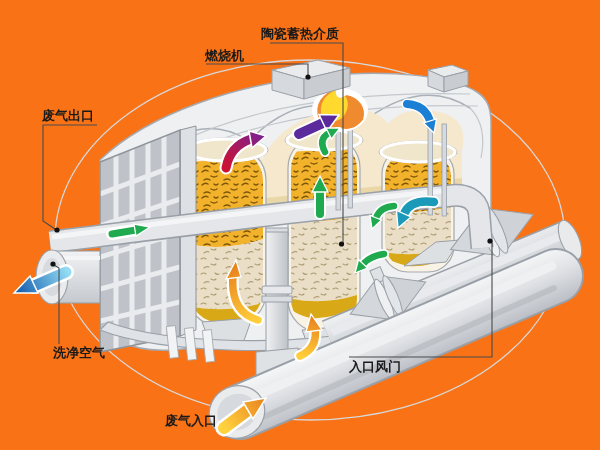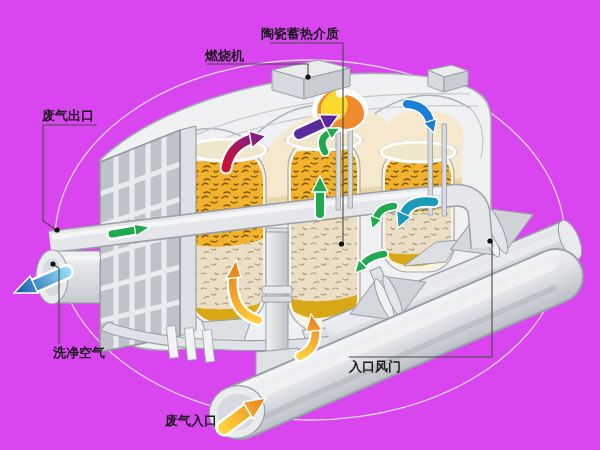--- a/index.html
+++ b/index.html
@@ -1,16 +1,16 @@
 <!DOCTYPE html>
 <html><head>
 <meta charset="utf-8">
 <style>
   html,body{margin:0;padding:0;background:#ffffff;}
-  .stage{position:relative;width:600px;height:450px;background:#d946ef;overflow:hidden;
+  .stage{position:relative;width:600px;height:450px;background:#f97316;overflow:hidden;
          font-family:"DejaVu Sans","Liberation Sans",sans-serif;}
   svg{display:block;}
   text.lbl{font-family:"DejaVu Sans","Liberation Sans",sans-serif;
            font-size:13px;font-weight:bold;fill:#1a1a1a;}
 </style>
 </head>
 <body>
 
 <div class="stage">
 <svg width="600" height="450" viewBox="0 0 600 450">

